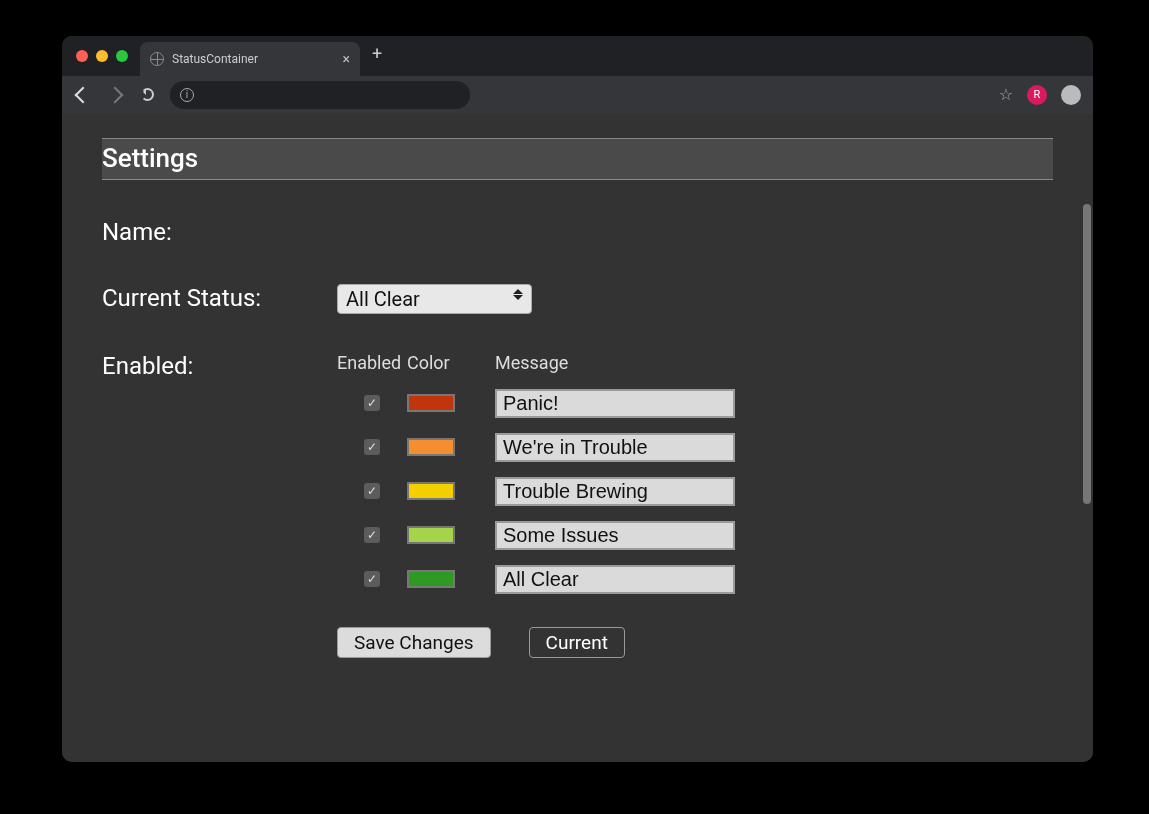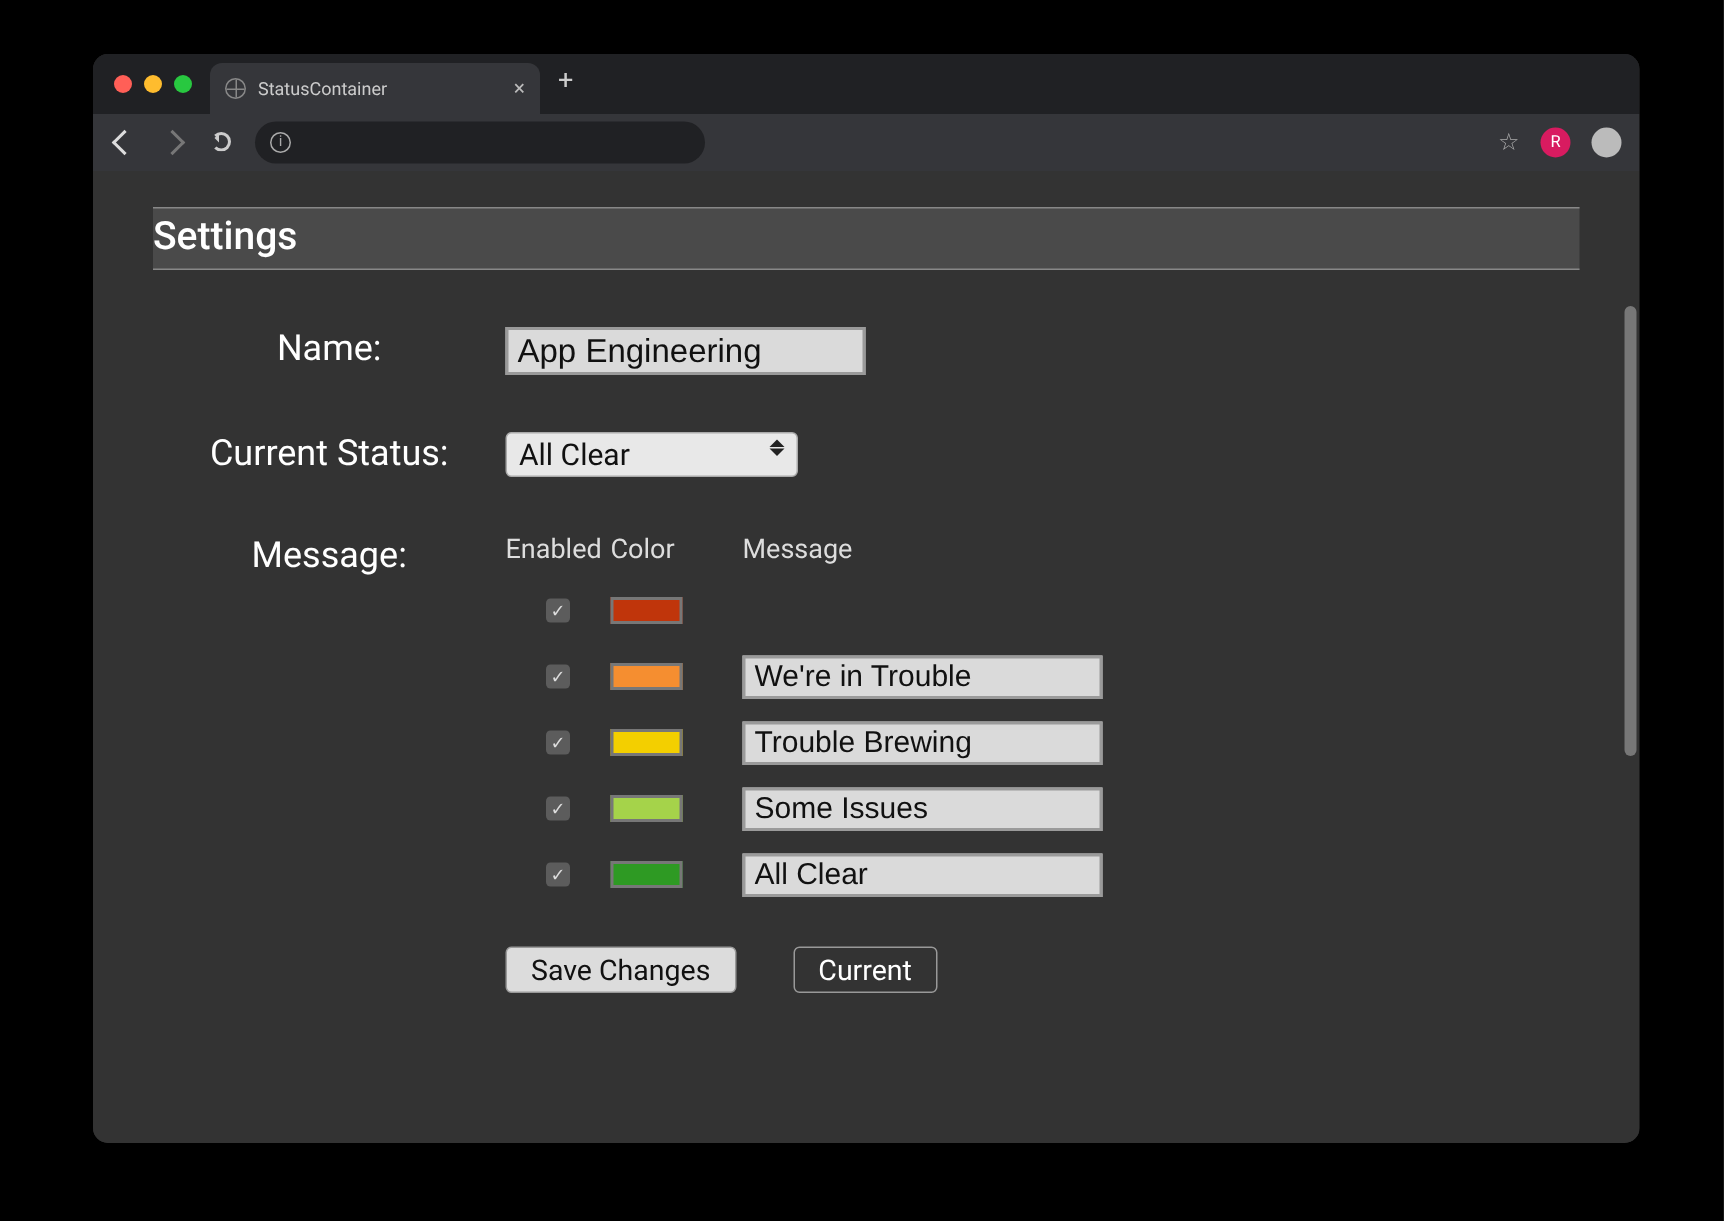--- a/index.html
+++ b/index.html
@@ -108,21 +108,20 @@
     }
     .form-row{
       display:flex;
       align-items:flex-start;
       margin-top:38px;
     }
     .form-label{
       width:235px;
       font-size:24px;
       color:#fff;
-      text-align:center;
     }
     .text-input{
       background:#dadada;
       border:2px solid #9a9a9a;
       font-size:22px;
       padding:1px 6px;
       color:#111;
       width:240px;
     }
     .select{
@@ -221,50 +220,50 @@
     <span class="avatar">R</span>
     <span class="avatar2"></span>
   </div>
 
   <div class="page">
     <div class="page-inner">
       <div class="settings-header">Settings</div>
 
       <div class="form-row">
         <div class="form-label">Name:</div>
-        <input class="text-input" value="App Engineering" style="">
       </div>
 
       <div class="form-row">
         <div class="form-label">Current Status:</div>
         <div class="select">
           <span>All Clear</span>
           <span class="caret">
               <span class="up"></span>
               <span class="dn"></span>
             </span>
         </div>
       </div>
 
       <div class="form-row">
-        <div class="form-label">Message:</div>
+        <div class="form-label">Enabled:</div>
         <div class="statuses-col">
           <div class="status-head">
             <div class="col-enabled">Enabled</div>
             <div class="col-color">Color</div>
             <div class="col-msg">Message</div>
           </div>
           <div id="status-rows">
               <div class="status-row">
                 <div class="col-enabled">
                   <span class="chk">✓</span>
                 </div>
                 <div class="col-color">
                   <span class="color-swatch" style="background:#c0350b"></span>
                 </div>
+                <div class="col-msg"><input class="msg-input" value="Panic!" style=""></div>
               </div>
               <div class="status-row">
                 <div class="col-enabled">
                   <span class="chk">✓</span>
                 </div>
                 <div class="col-color">
                   <span class="color-swatch" style="background:#f58e30"></span>
                 </div>
                 <div class="col-msg"><input class="msg-input" value="We're in Trouble" style=""></div>
               </div>

